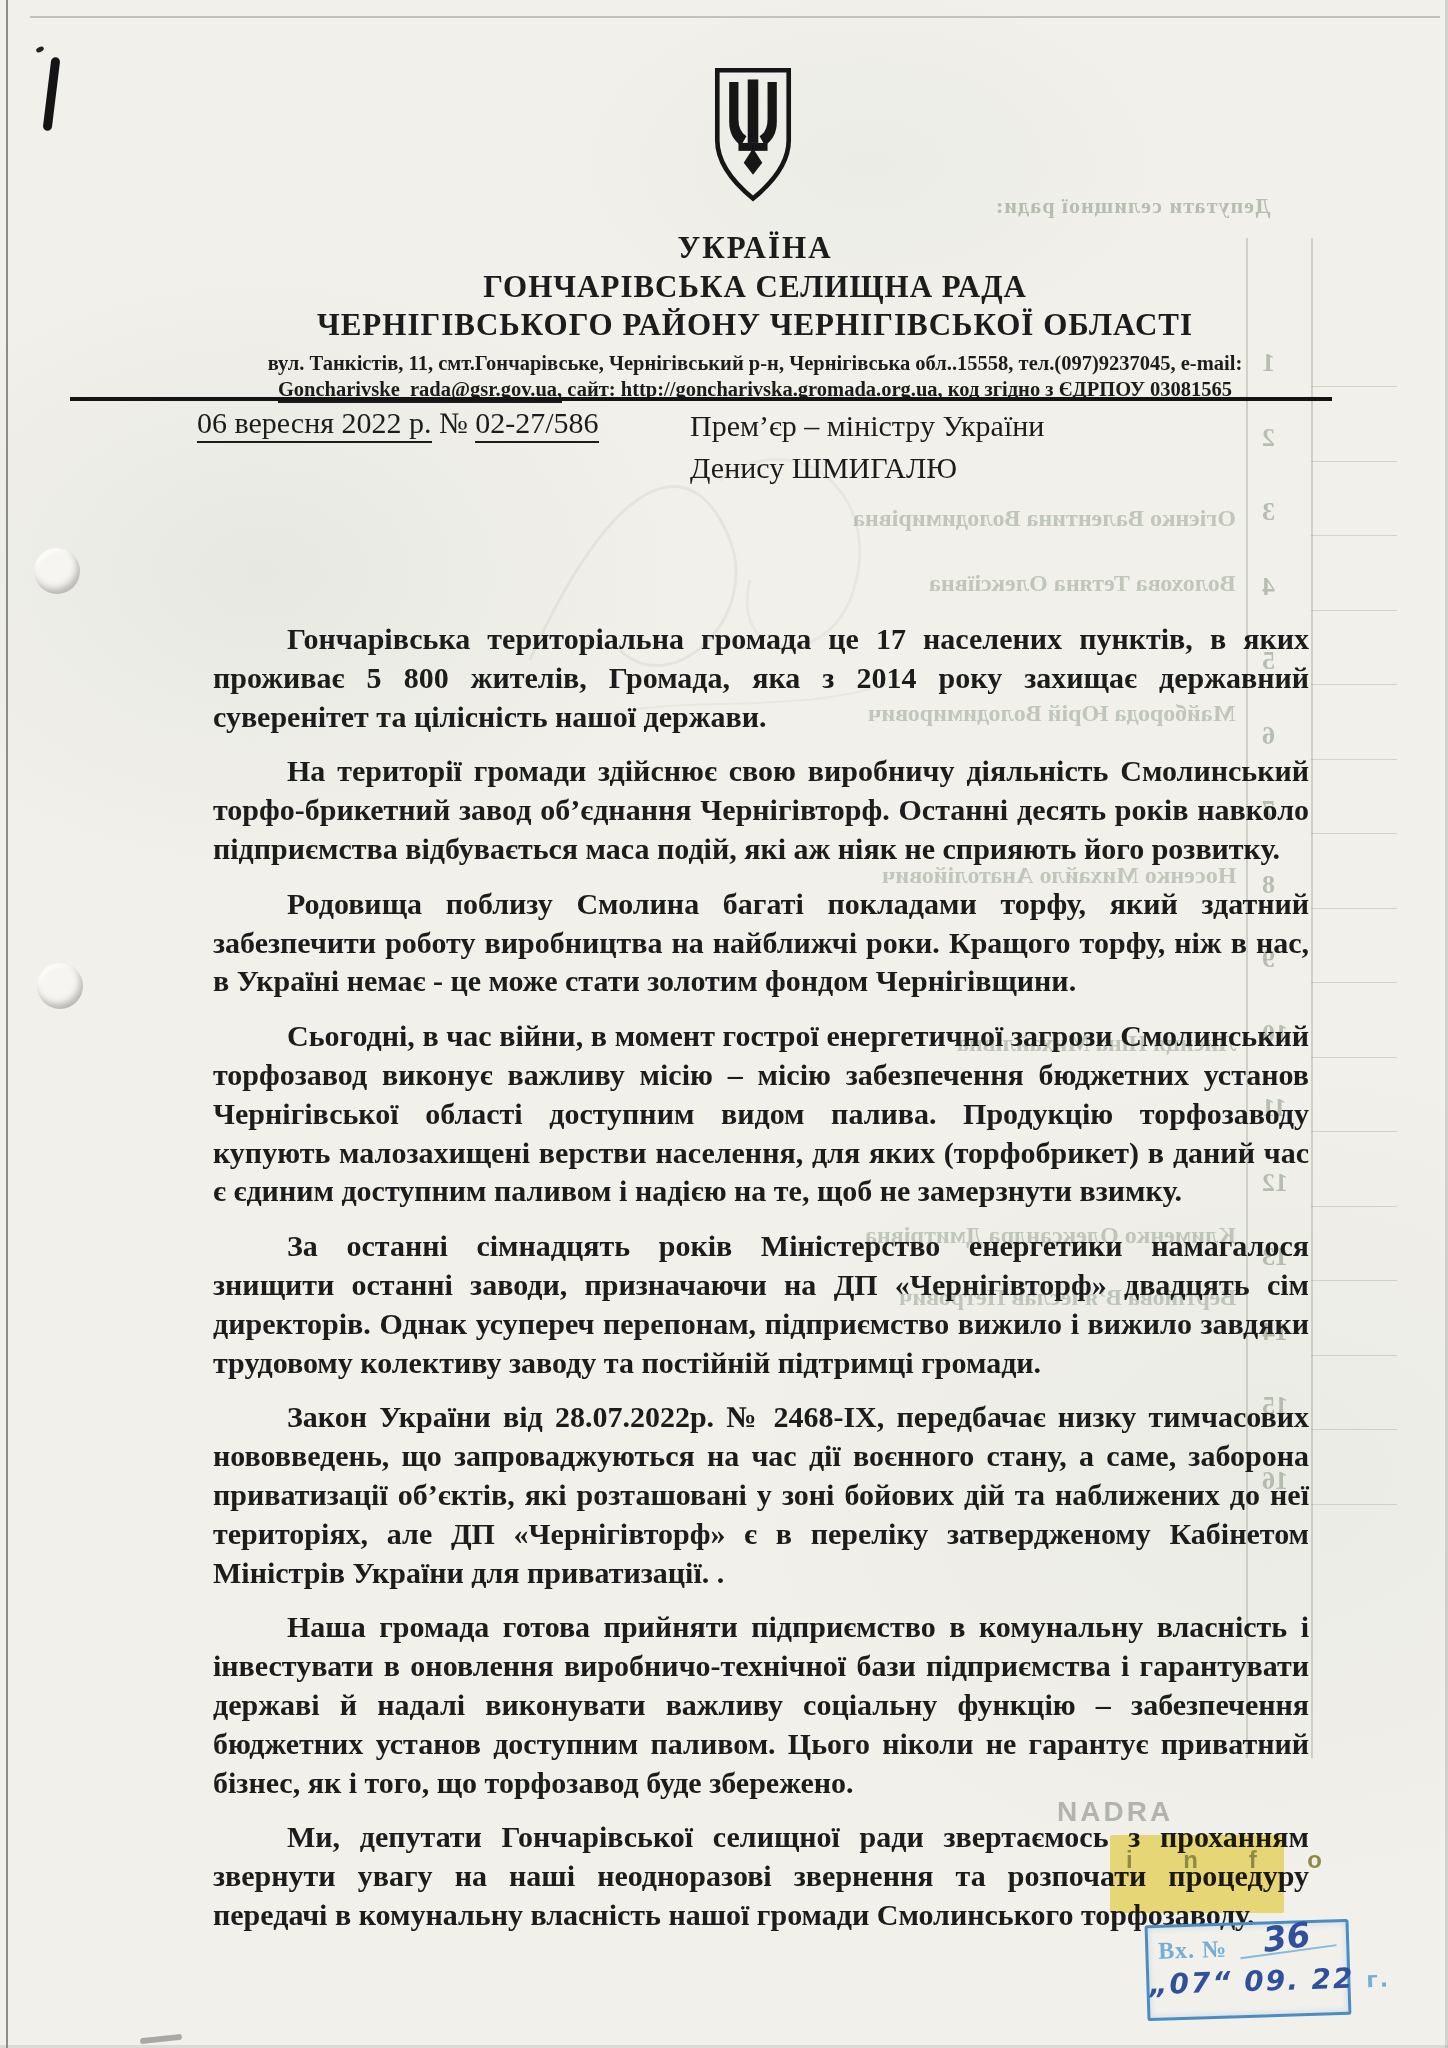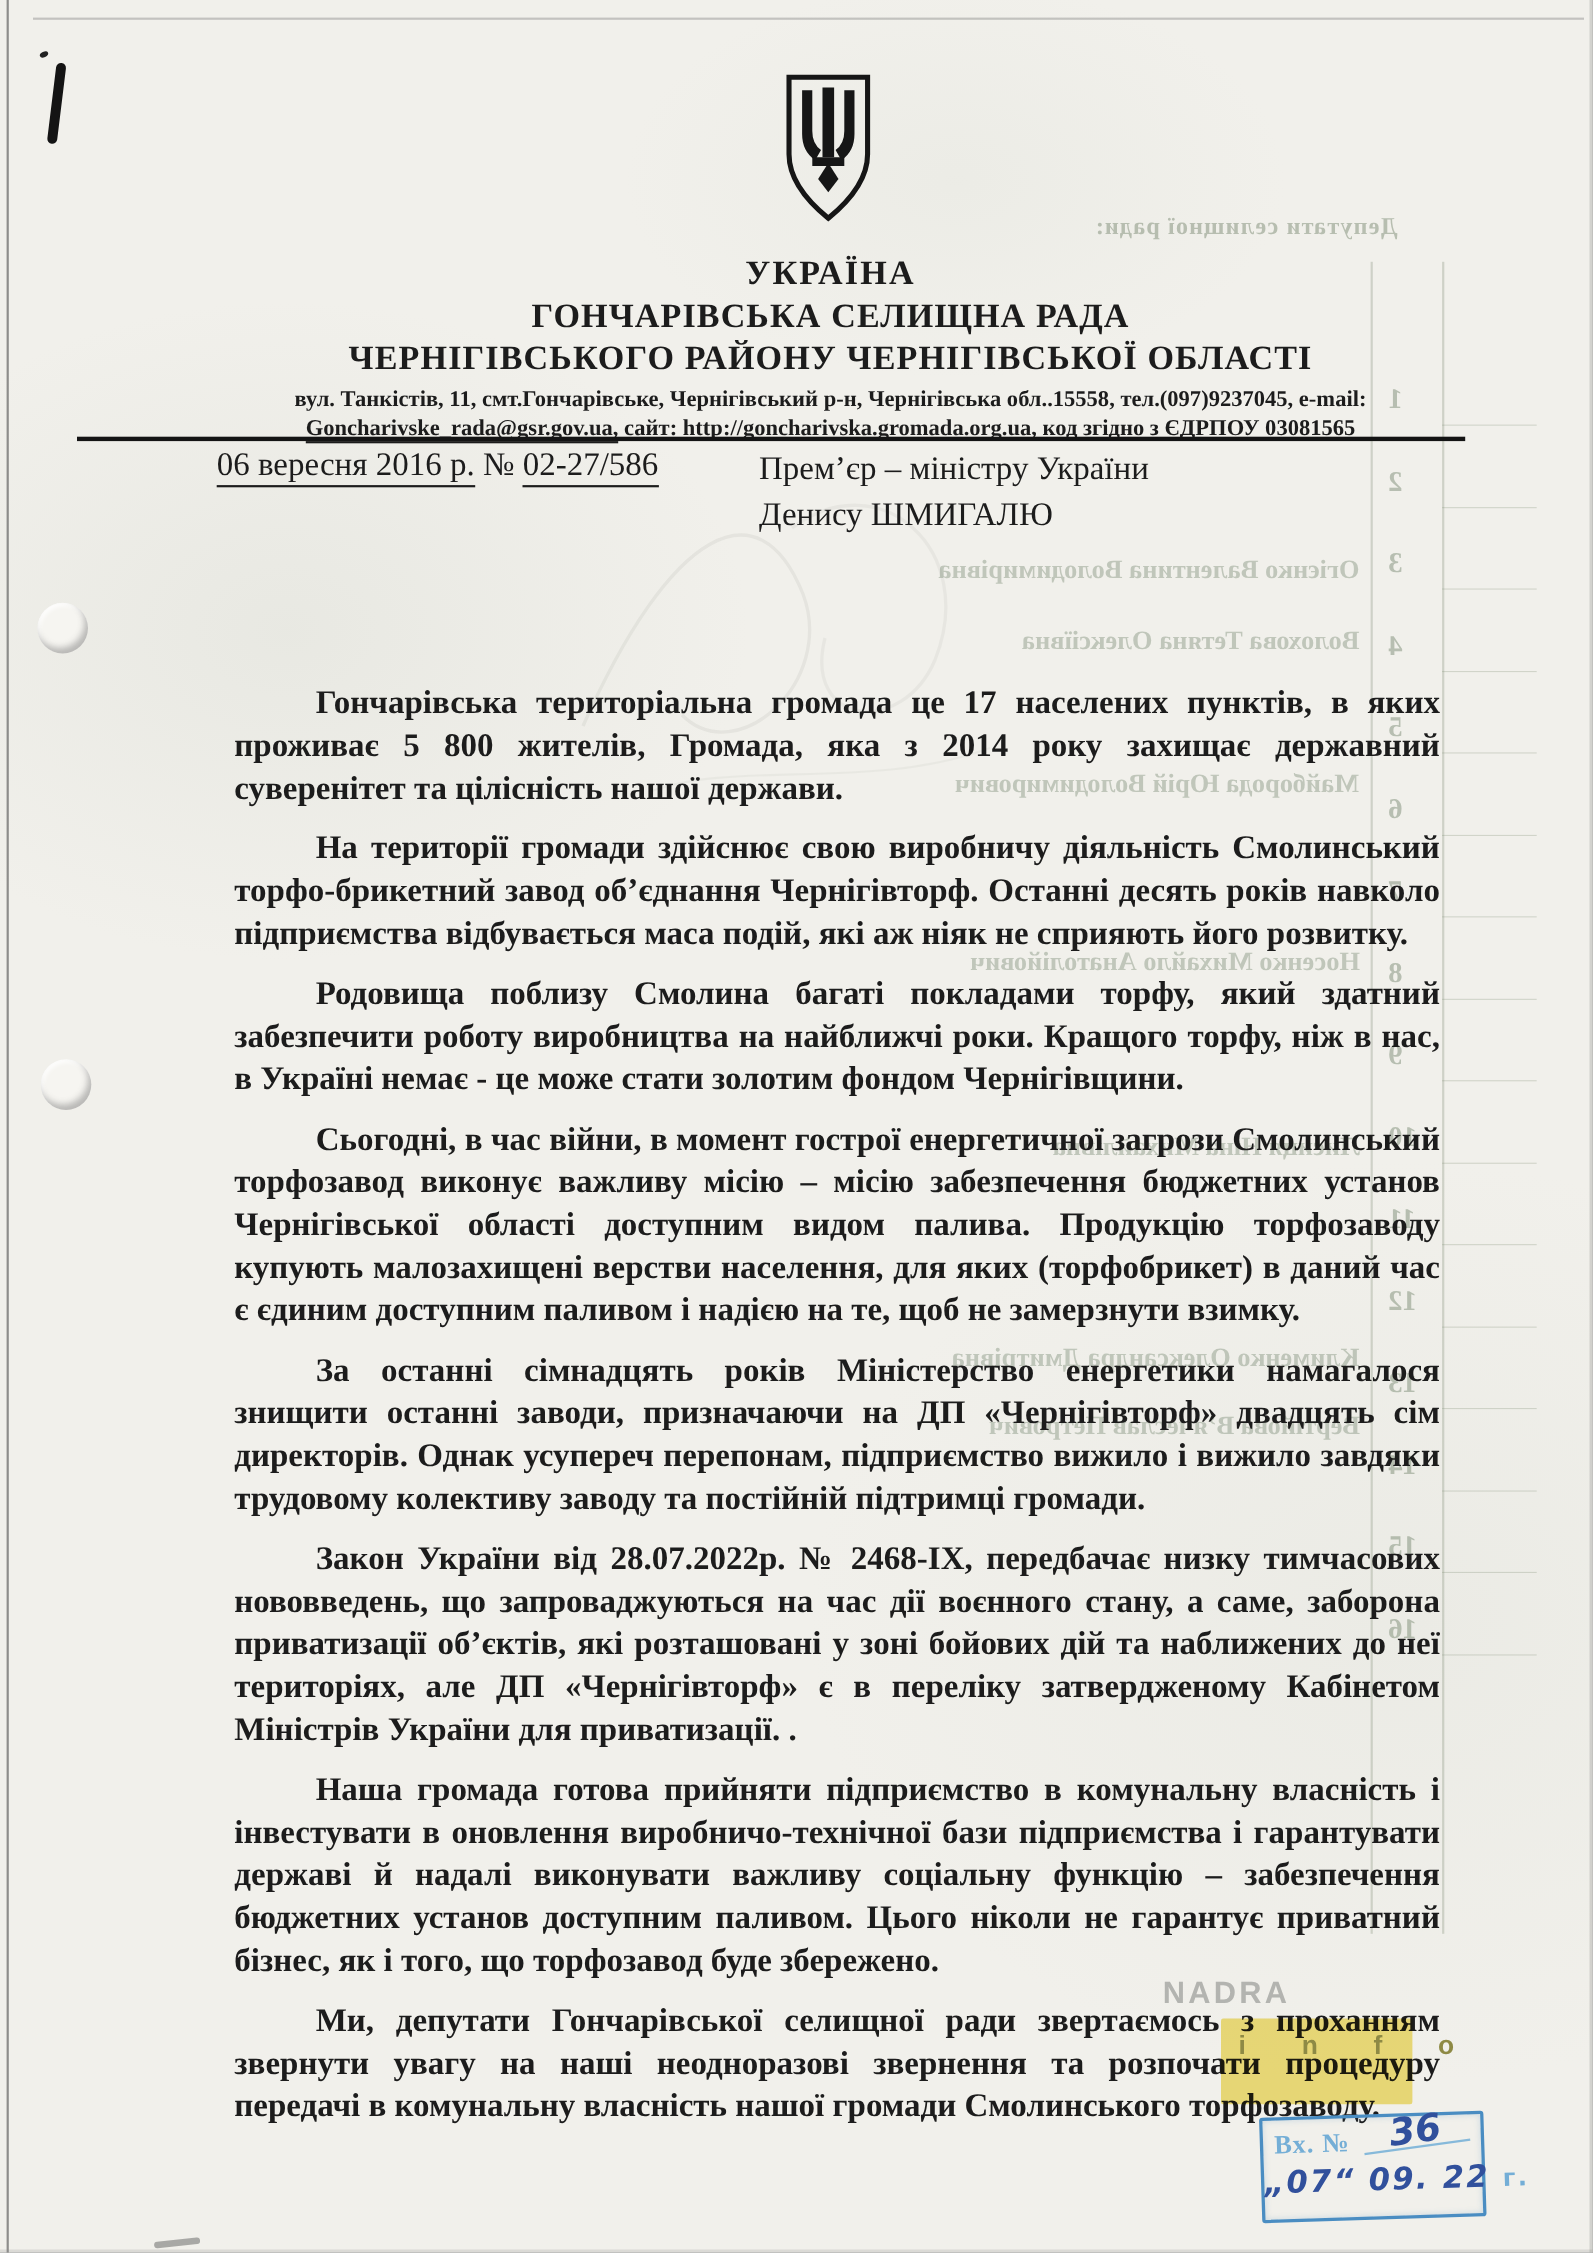--- a/index.html
+++ b/index.html
@@ -159,21 +159,21 @@
     <path d="M20 58 h22 v6 h-22 Z" fill="#161616"></path>
     <path d="M31 62 l7 11 -7 9 -7 -9 Z" fill="#161616"></path>
   </svg>
   <div class="h-center country">УКРАЇНА</div>
   <div class="h-center org1">ГОНЧАРІВСЬКА СЕЛИЩНА РАДА</div>
   <div class="h-center org2">ЧЕРНІГІВСЬКОГО РАЙОНУ ЧЕРНІГІВСЬКОЇ ОБЛАСТІ</div>
   <div class="h-center addr1">вул. Танкістів, 11, смт.Гончарівське, Чернігівський р-н, Чернігівська обл..15558, тел.(097)9237045, e-mail:</div>
   <div class="h-center addr2"><span class="u">Goncharivske_rada@gsr.gov.ua,</span><span> сайт: http://goncharivska.gromada.org.ua, код згідно з ЄДРПОУ 03081565</span></div>
   <div class="rule"></div>
 
-  <div class="ref-date"><span class="u2">06 вересня  2016 р.</span>&nbsp;<span>№</span>&nbsp;<span class="u2">02-27/586</span></div>
+  <div class="ref-date"><span class="u2">06 вересня  2022 р.</span>&nbsp;<span>№</span>&nbsp;<span class="u2">02-27/586</span></div>
   <div class="recipient">
     <div>Прем’єр – міністру України</div>
     <div>Денису ШМИГАЛЮ</div>
   </div>
 
   <div class="body-text">
     <p>Гончарівська територіальна громада це 17 населених пунктів, в яких проживає 5 800 жителів, Громада, яка з 2014 року захищає державний суверенітет та цілісність нашої держави.</p>
     <p>На території громади здійснює свою виробничу діяльність Смолинський торфо-брикетний завод об’єднання Чернігівторф. Останні десять років навколо підприємства відбувається маса подій, які аж ніяк не сприяють його розвитку.</p>
     <p>Родовища поблизу Смолина багаті покладами торфу, який здатний забезпечити роботу виробництва на найближчі роки. Кращого торфу, ніж в нас, в Україні немає - це може стати золотим фондом Чернігівщини.</p>
     <p>Сьогодні, в час війни, в момент гострої енергетичної загрози Смолинський торфозавод виконує важливу місію – місію забезпечення бюджетних установ Чернігівської області доступним видом палива. Продукцію торфозаводу купують малозахищені верстви населення, для яких (торфобрикет) в даний час є єдиним доступним паливом і надією на те, щоб не замерзнути взимку.</p>

